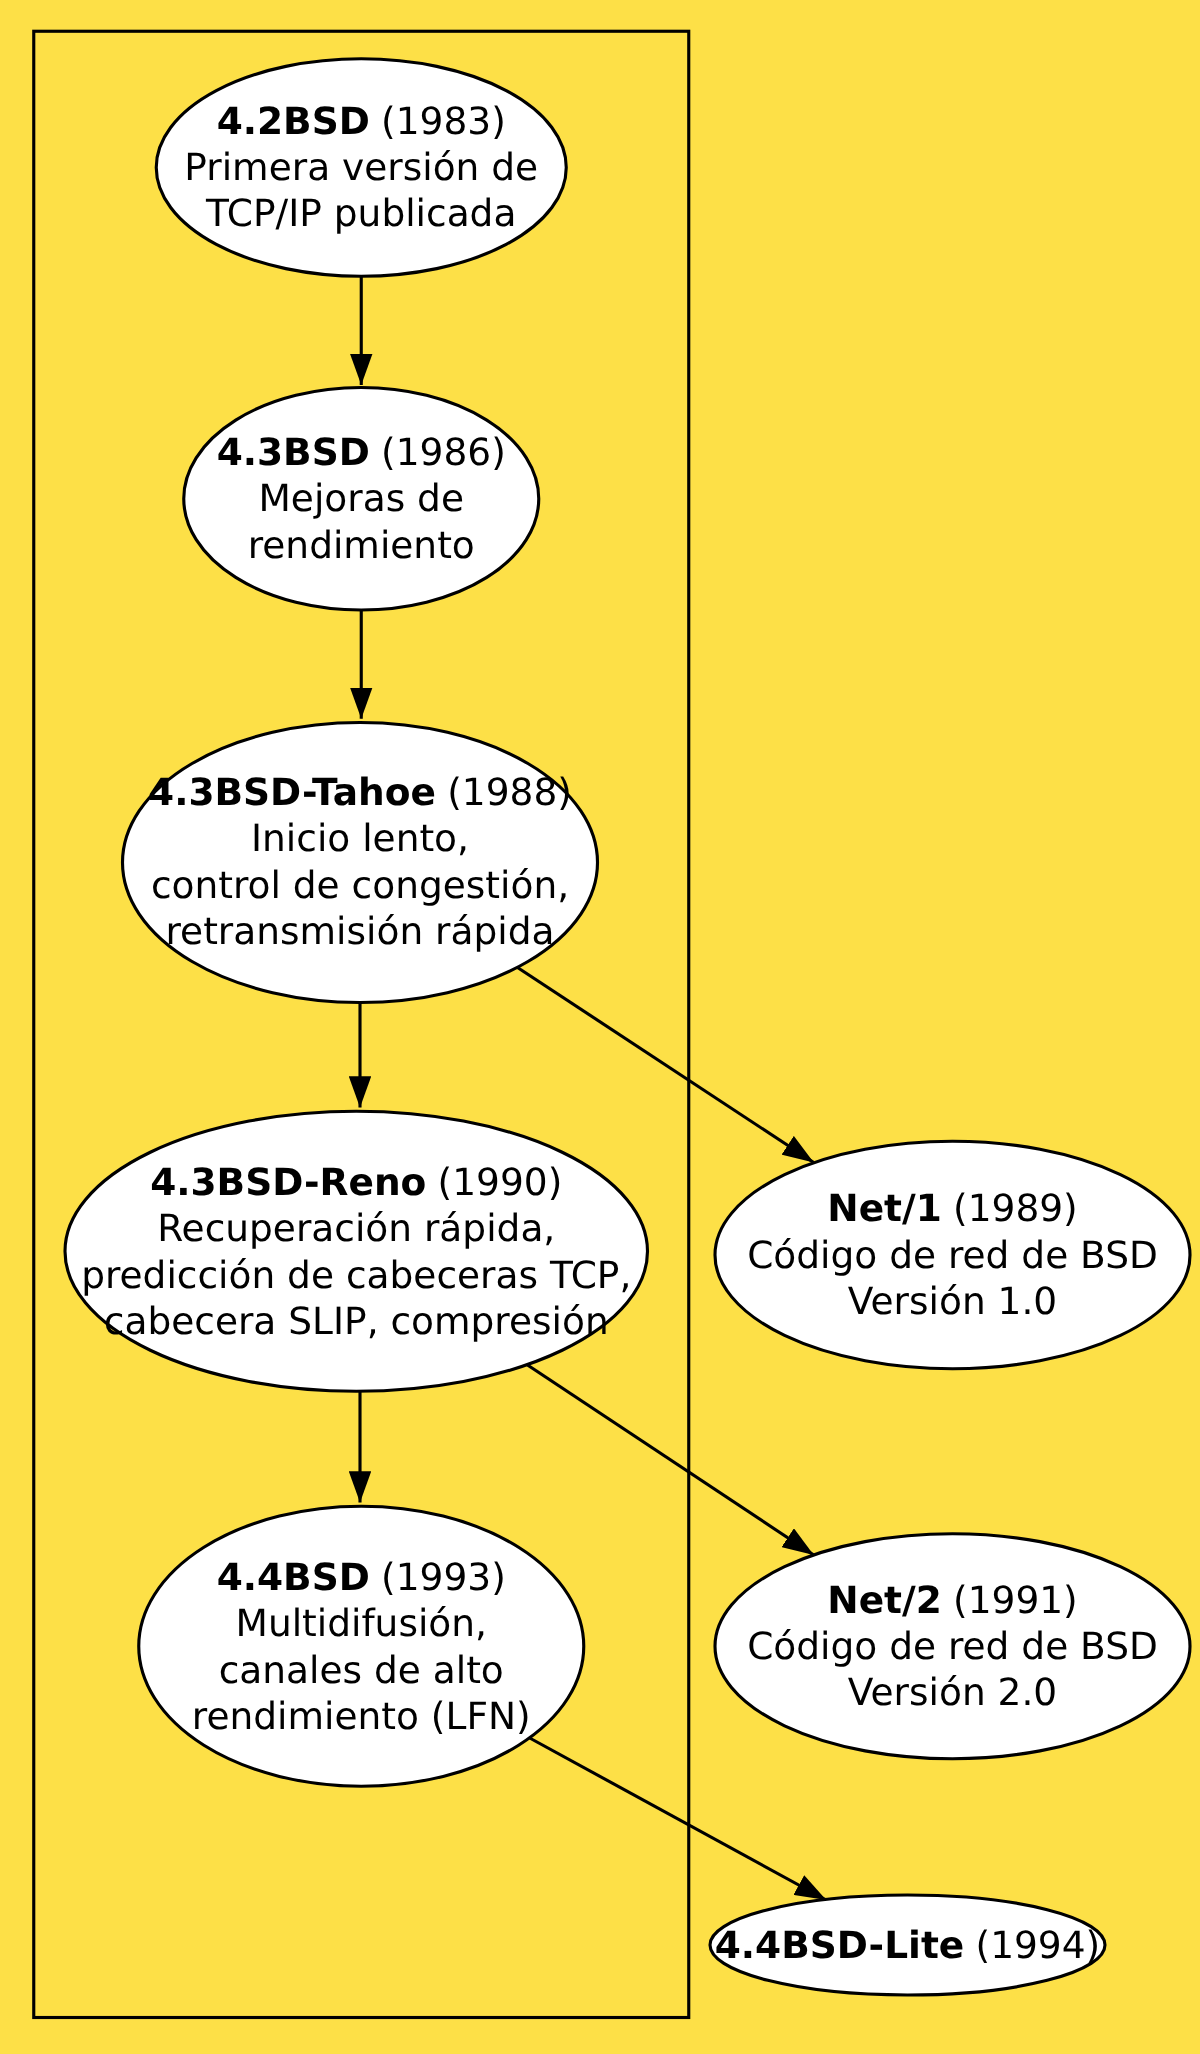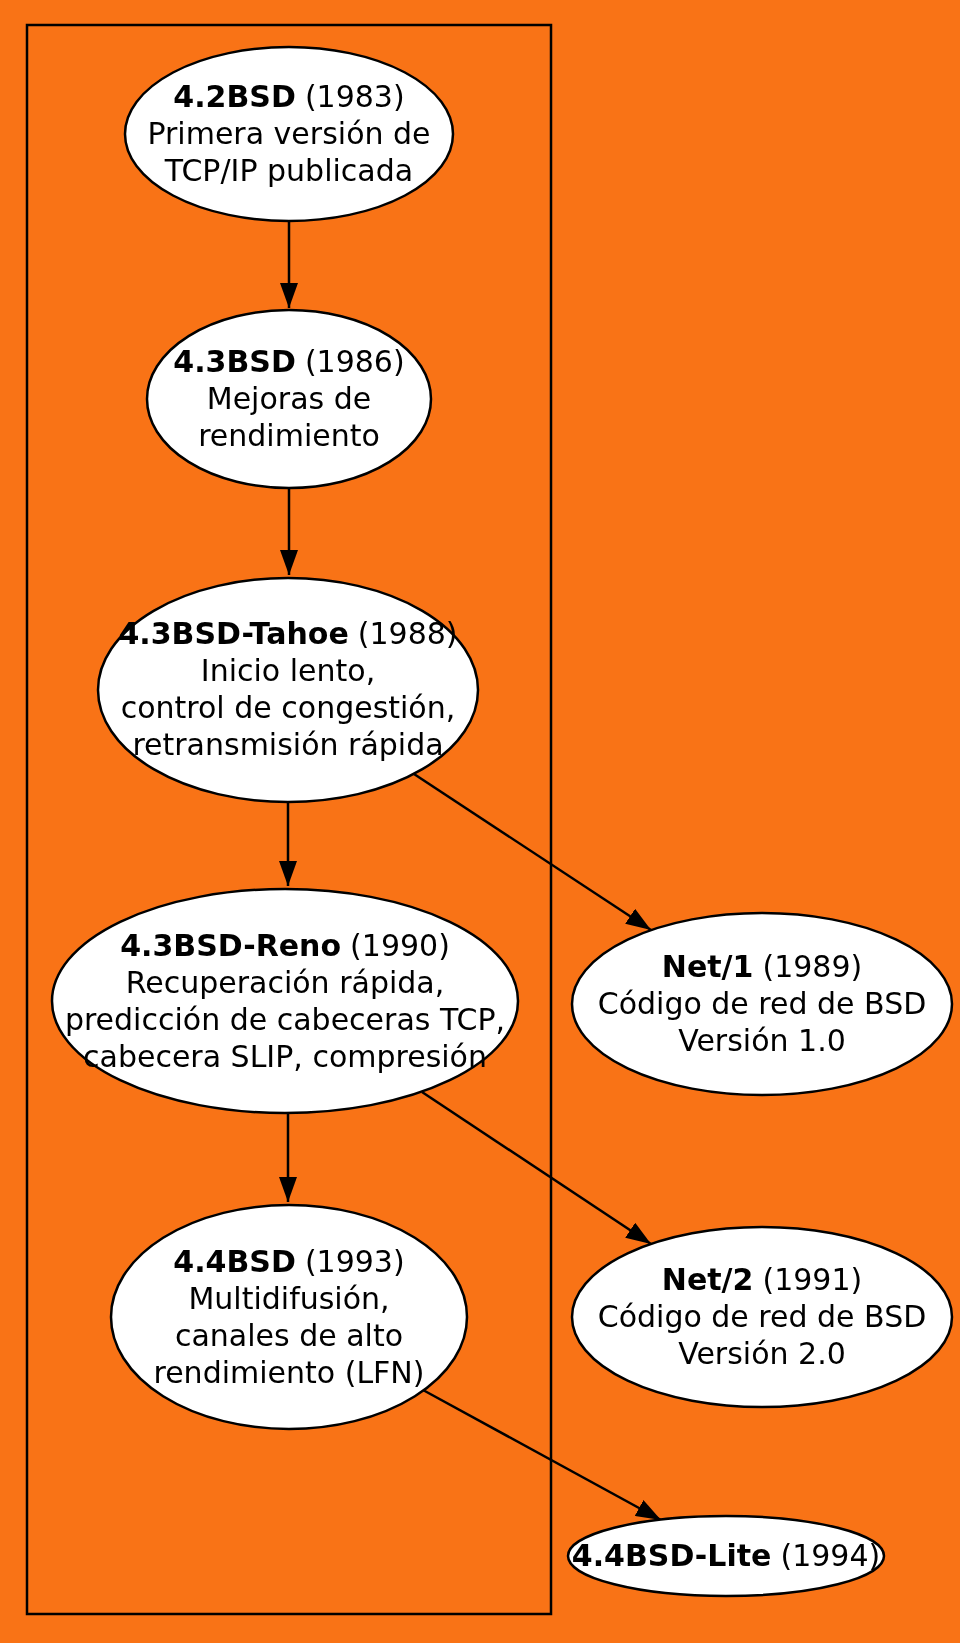--- a/index.html
+++ b/index.html
@@ -4,21 +4,21 @@
 <style>
   html, body {
     margin: 0;
     padding: 0;
     background: #ffffff;
   }
   .stage {
     position: relative;
     width: 960px;
     height: 1643px;
-    background: #f97316;
+    background: #fde047;
     overflow: hidden;
   }
   svg {
     display: block;
   }
   svg text {
     font-family: "DejaVu Sans", "Liberation Sans", sans-serif;
     font-size: 30px;
     fill: #000000;
     text-anchor: middle;

